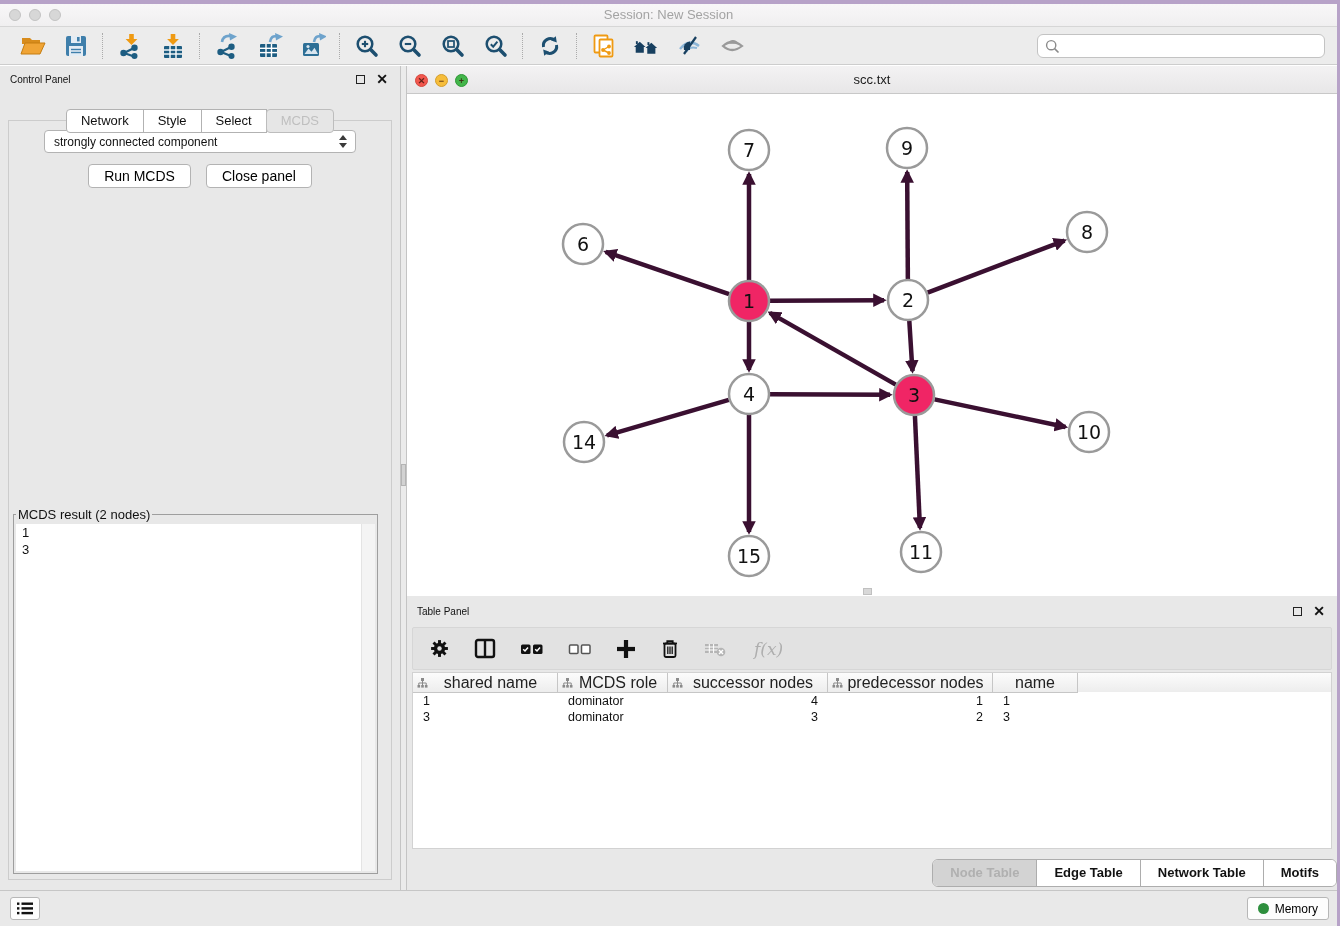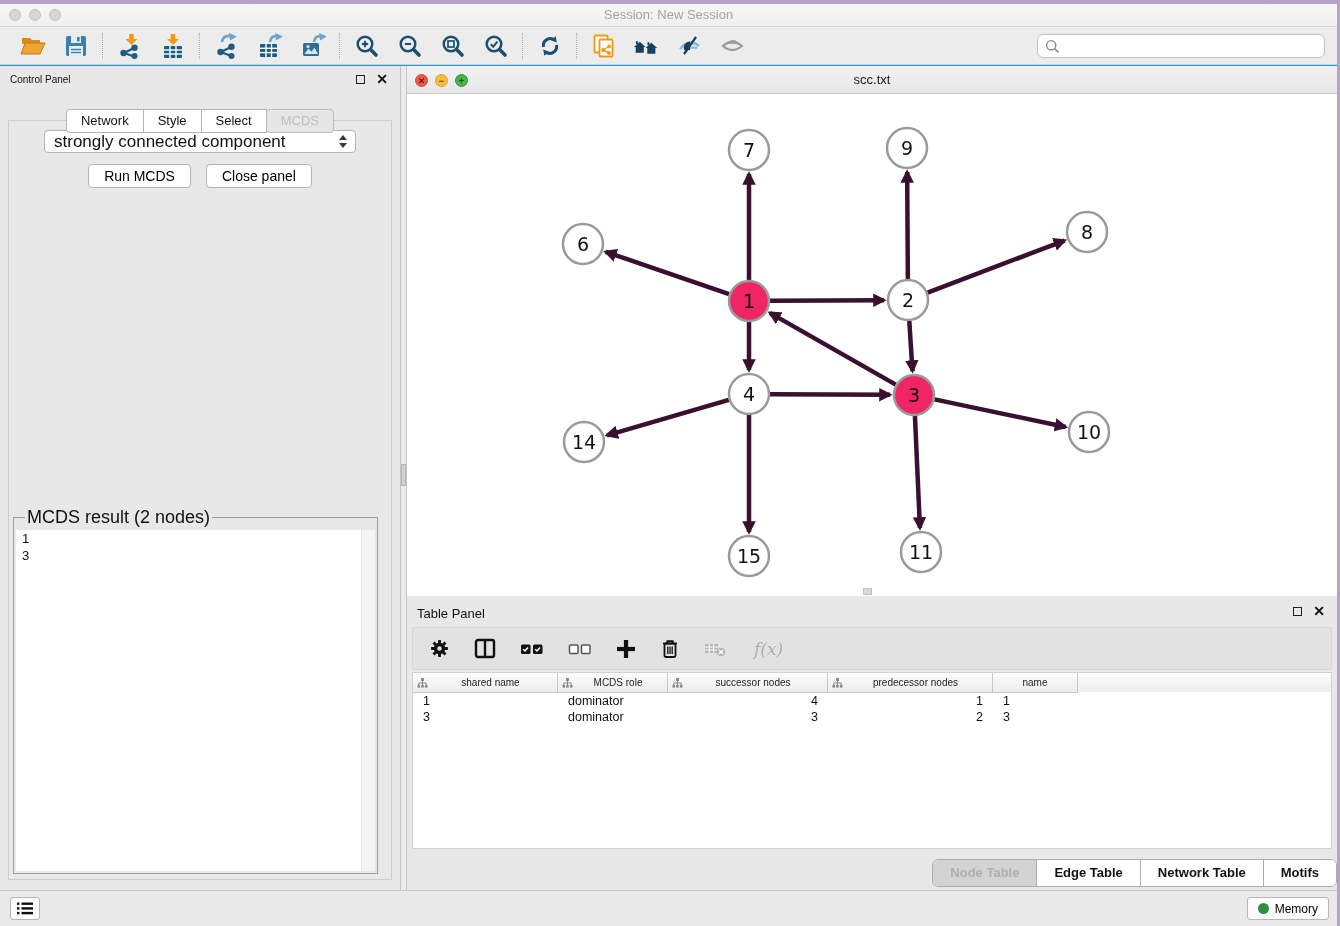--- a/index.html
+++ b/index.html
@@ -1,21 +1,21 @@
 <!DOCTYPE html>
 <html><head>
 <meta charset="utf-8">
 <style>
   * { box-sizing: border-box; }
   html,body { margin:0; padding:0; }
   body {
     width:1340px; height:926px; position:relative; overflow:hidden;
     background:#b7a2c8; font-family:"Liberation Sans",sans-serif; color:#111;
   }
-  .window { position:absolute; left:0; top:4px; width:1337px; height:922px; background:#0ea5e9; }
+  .window { position:absolute; left:0; top:4px; width:1337px; height:922px; background:#ffffff; }
 
   
   .titlebar { height:23px; background:linear-gradient(#f8f7f8,#f0eff0); border-bottom:1px solid #d6d6d6; position:relative; }
   .lights { position:absolute; left:9px; top:5px; display:flex; gap:8px; }
   .light { width:12px; height:12px; border-radius:50%; background:#d7d7d7; border:1px solid #c3c3c3; }
   .tb-title { text-align:center; line-height:22px; font-size:13px; color:#a3a3a3; }
 
   
   .toolbar { height:38px; background:#ececec; border-bottom:1px solid #cdcdcd; display:flex; align-items:center; padding:0 6px; position:relative; }
   .tb-group { display:flex; align-items:center; gap:16px; padding:0 13px; }
@@ -32,28 +32,28 @@
   .cp-title { position:absolute; left:10px; top:8px; font-size:10px; }
   .panel-icons { position:absolute; right:12px; top:9px; display:flex; gap:11px; align-items:center; }
   .float-icon { width:9px; height:9px; border:1.6px solid #222; }
   .close-icon { font-size:14px; font-weight:bold; line-height:9px; color:#111; }
   .cp-tabs { position:absolute; left:0; right:0; top:43px; display:flex; justify-content:center; z-index:2; }
   .cp-tab { font-size:13px; padding:3px 14px 4px; background:#fff; border:1px solid #b2b2b2; margin-left:-1px; cursor:default; }
   .cp-tab:first-child { border-radius:4px 0 0 4px; margin-left:0; }
   .cp-tab.active { background:#e6e6e6; color:#bfbfbf; border-radius:4px; border-color:#bdbdbd; }
   .cp-box { position:absolute; left:8px; right:8px; top:54px; bottom:10px; border:1px solid #cccccc; background:#e8e8e8; }
   .opt-label { text-align:center; margin-top:20px; font-size:13px; }
-  .dropdown { margin:9px auto 0; width:312px; height:23px; background:#fff; border:1px solid #b3b3b3; border-radius:4px; display:flex; align-items:center; padding:0 9px; font-size:17px; position:relative; }
+  .dropdown { margin:9px auto 0; width:312px; height:23px; background:#fff; border:1px solid #b3b3b3; border-radius:4px; display:flex; align-items:center; padding:0 9px; font-size:12px; position:relative; }
   .dd-arrows { position:absolute; right:8px; top:4px; display:flex; flex-direction:column; gap:3px; }
   .tri-up { width:0; height:0; border-left:4px solid transparent; border-right:4px solid transparent; border-bottom:5px solid #3a3a3a; }
   .tri-dn { width:0; height:0; border-left:4px solid transparent; border-right:4px solid transparent; border-top:5px solid #3a3a3a; }
   .btn-row { display:flex; justify-content:center; gap:15px; margin-top:11px; }
   .btn { background:#fff; border:1px solid #b3b3b3; border-radius:4px; font-size:14px; padding:3px 15px; font-family:inherit; }
   .result-fieldset { position:absolute; left:4px; right:13px; top:386px; bottom:5px; border:1px solid #9e9e9e; padding:0; margin:0; background:#e8e8e8; }
-  .result-fieldset legend { font-size:18px; padding:0 2px; margin-left:11px; }
+  .result-fieldset legend { font-size:13px; padding:0 2px; margin-left:2px; }
   .result-list { position:absolute; left:2px; right:2px; top:2px; bottom:2px; background:#fff; overflow:hidden; }
   .result-scroll { position:absolute; right:0; top:0; bottom:0; width:14px; background:#f4f4f4; border-left:1px solid #e4e4e4; }
   .result-item { font-size:13px; line-height:17px; padding:0 6px; }
 
   
   .v-splitter { position:absolute; left:400px; top:0; width:7px; height:100%; background:#ebebeb; border-left:1px solid #c4c4c4; border-right:1px solid #c4c4c4; }
   .v-grip { position:absolute; left:0px; top:398px; width:5px; height:22px; background:#d2d2d2; border:1px solid #b4b4b4; }
 
   
   .net-window { position:absolute; left:407px; top:0; width:930px; height:530px; }
@@ -62,29 +62,29 @@
   .net-lights { position:absolute; left:8px; top:8px; display:flex; gap:7px; }
   .nlight { width:13px; height:13px; border-radius:50%; font-size:9px; font-weight:bold; display:flex; align-items:center; justify-content:center; color:rgba(60,20,10,.8); }
   .nl-red { background:#f2574e; border:1px solid #d4483e; }
   .nl-yellow { background:#f6bd3b; border:1px solid #d49e2b; }
   .nl-green { background:#43b54a; border:1px solid #2f9737; }
   .canvas { position:absolute; top:28px; left:0; right:0; bottom:0; background:#fff; }
   .canvas-grip { position:absolute; left:456px; bottom:1px; width:9px; height:7px; background:#d8d8d8; border:1px solid #c0c0c0; }
 
   
   .table-panel { position:absolute; left:407px; top:533px; width:930px; height:295px; background:#e8e8e8; }
-  .tp-title { position:absolute; left:10px; top:7px; font-size:13px; }
+  .tp-title { position:absolute; left:10px; top:7px; font-size:10px; }
   .tp-icons { position:absolute; right:12px; top:8px; display:flex; gap:11px; align-items:center; }
   .tp-toolbar { position:absolute; left:5px; right:5px; top:28px; height:43px; background:#e2e2e2; border:1px solid #d6d6d6; border-radius:2px; display:flex; align-items:center; gap:24px; padding:0 16px; }
   .tp-btn { display:flex; align-items:center; justify-content:center; }
   .fx-label { font-family:"DejaVu Serif",serif; font-style:italic; color:#aeaeae; font-size:17px; }
   .tp-table { position:absolute; left:5px; right:5px; top:73px; bottom:45px; background:#fff; border:1px solid #d2d2d2; overflow:hidden; }
   .thead { display:flex; height:20px; background:linear-gradient(#fcfcfc,#ececec); }
   .th { display:flex; align-items:center; border-right:1px solid #c6c6c6; border-bottom:1px solid #c6c6c6; position:relative; padding:0 4px; }
-  .th .th-label { flex:1; text-align:center; font-size:10px; color:#222; white-space:nowrap; overflow:hidden; }
+  .th .th-label { flex:1; text-align:center; font-size:16px; color:#222; white-space:nowrap; overflow:hidden; }
   .th-rest { flex:1; border-bottom:1px solid #fff; }
   .tr { display:flex; height:16px; }
   .td { font-size:12.5px; line-height:16px; padding:0 10px; white-space:nowrap; overflow:hidden; }
   .tp-tabs { position:absolute; left:0; right:0; bottom:7px; display:flex; justify-content:flex-end; }
   .tp-tabgroup { display:flex; border:1px solid #adadad; border-radius:6px; overflow:hidden; background:#fff; }
   .tp-tab { font-size:13px; font-weight:600; padding:5px 17px 6px; border-right:1px solid #adadad; background:#fff; color:#111; cursor:default; }
   .tp-tab:last-child { border-right:none; }
   .tp-tab.active { background:#d3d3d3; color:#b0b0b0; }
 
   

